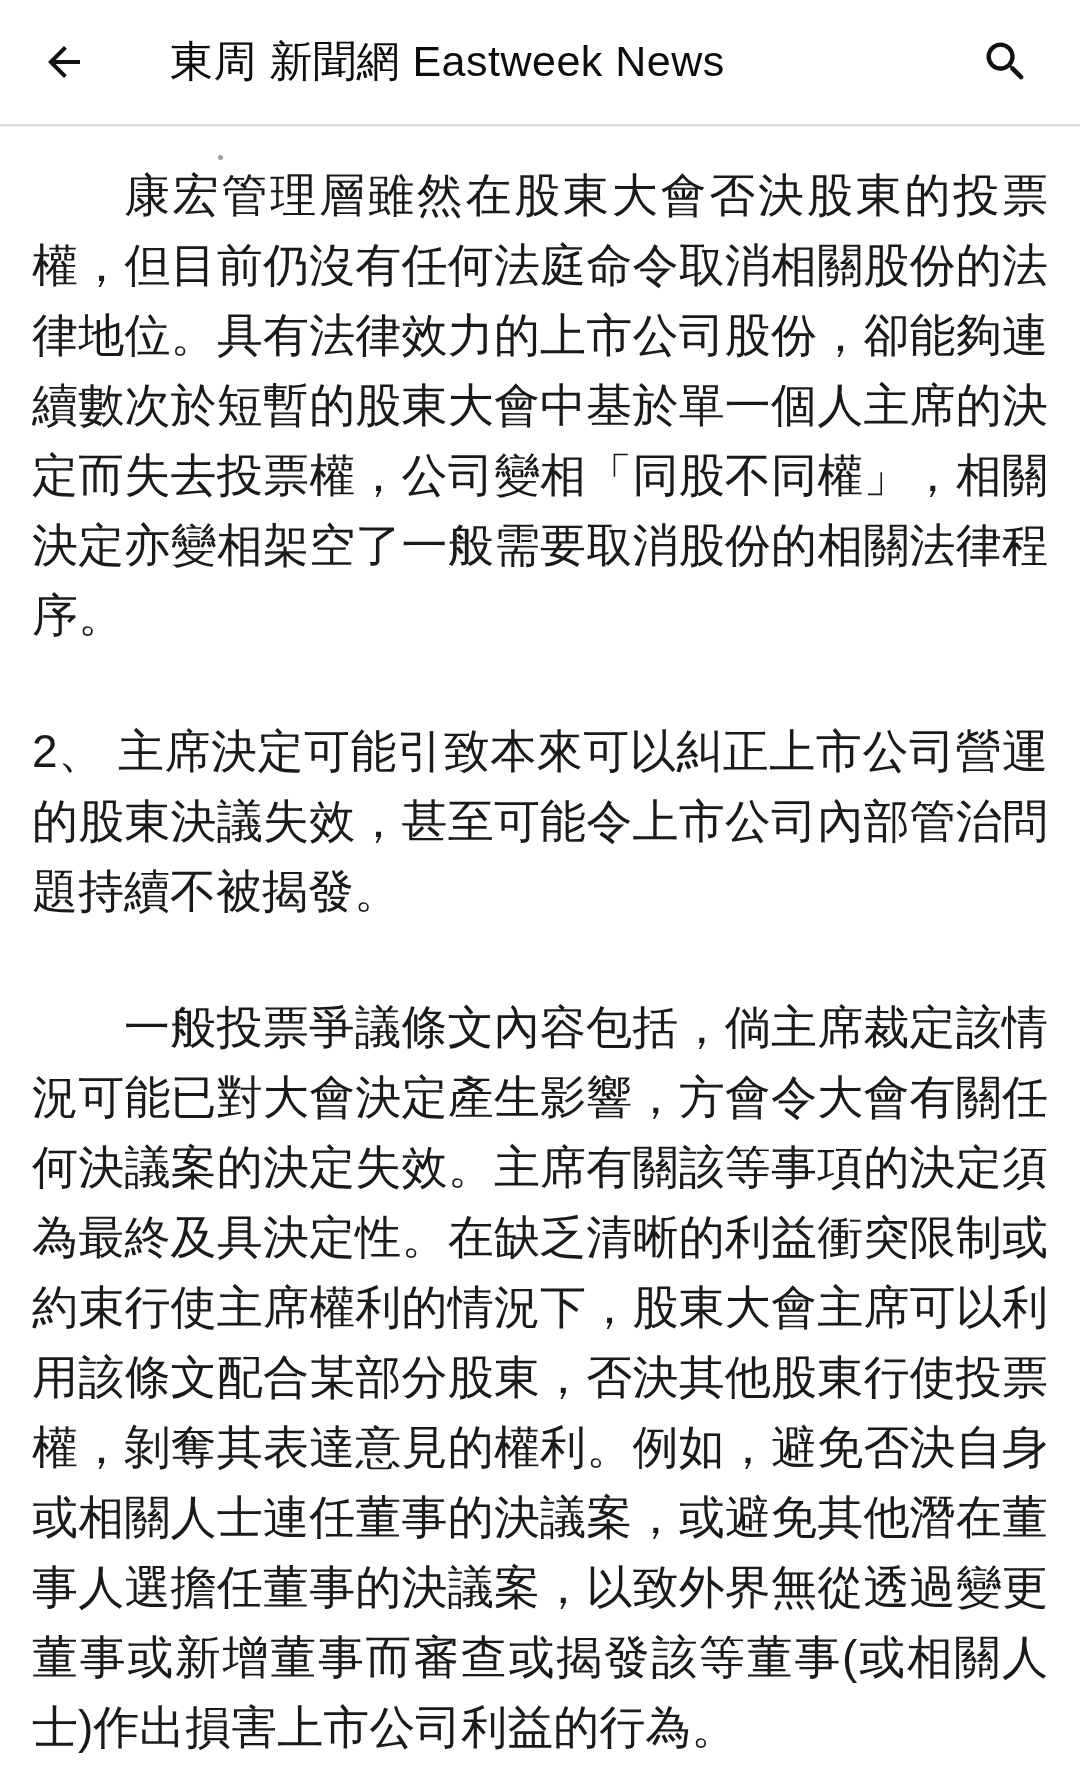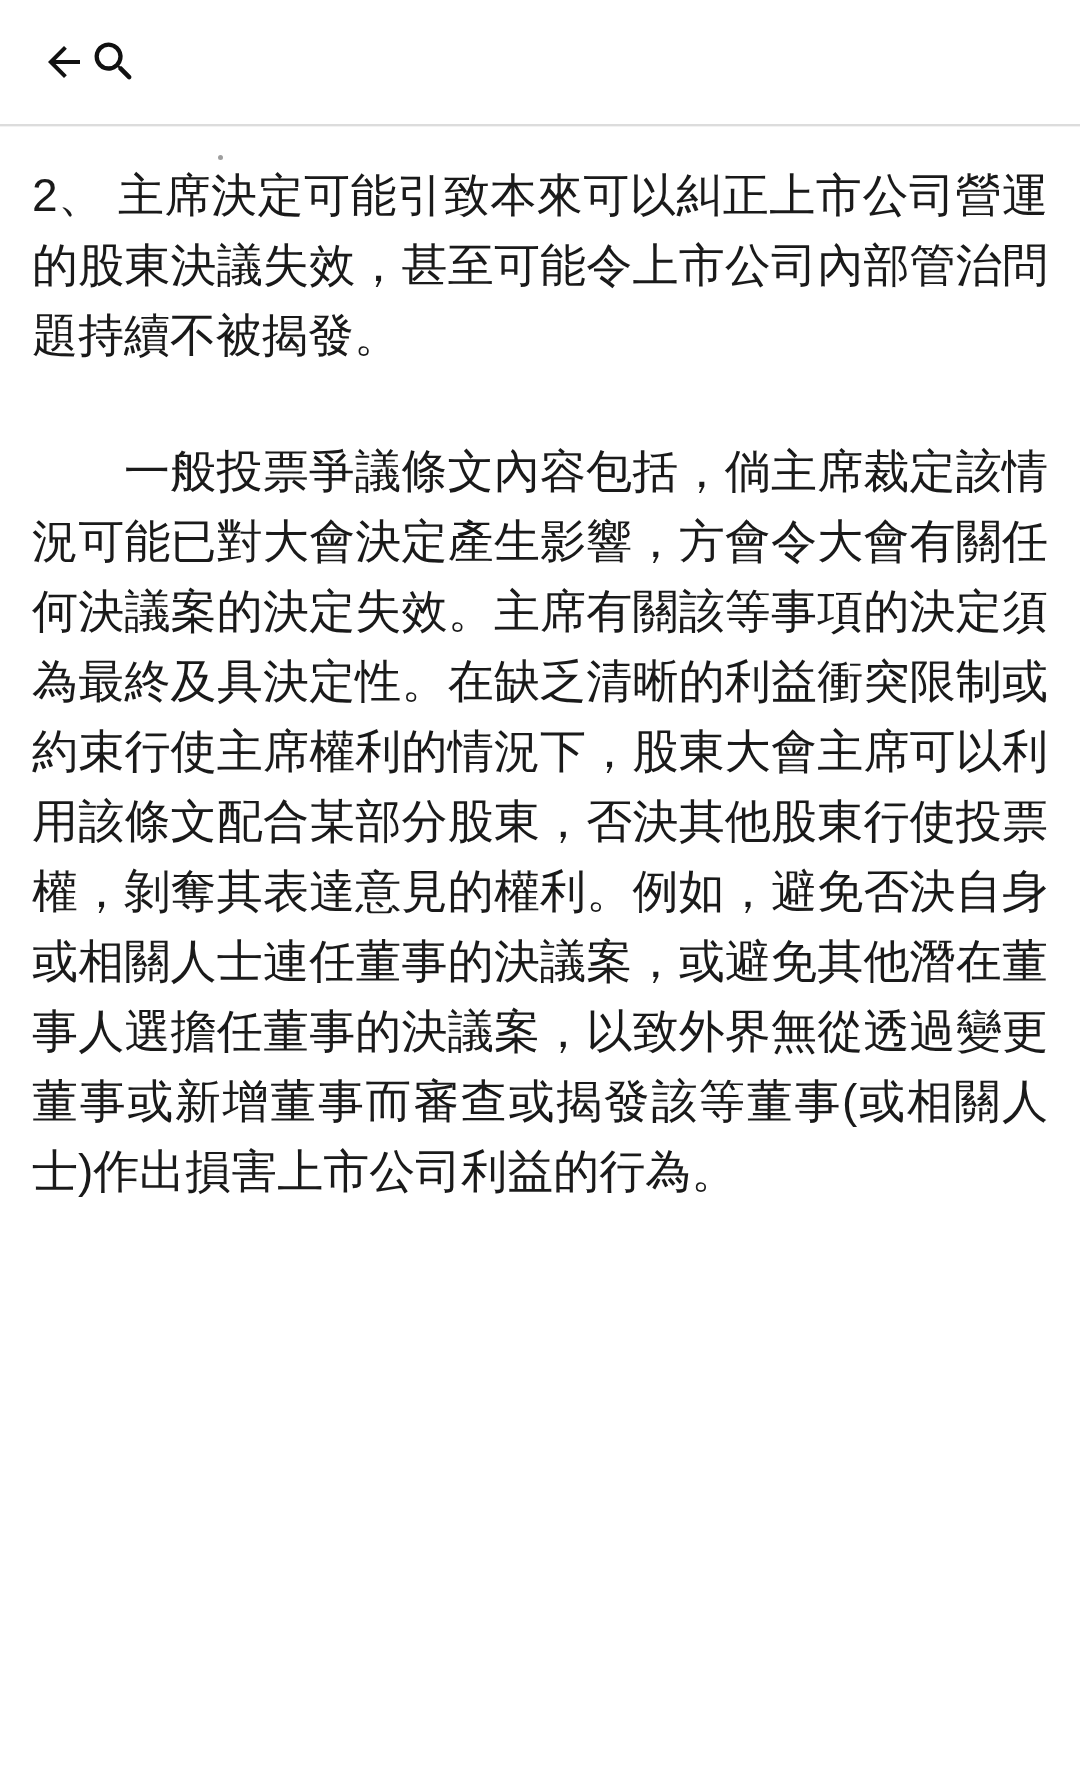--- a/index.html
+++ b/index.html
@@ -83,26 +83,28 @@
 <body>
 
 <header class="app-bar">
   <button class="icon-btn back-btn">
     <span>
       <svg viewBox="0 0 24 24" width="48" height="48" fill="#111111" aria-hidden="true">
         <path d="M20 11H7.83l5.59-5.59L12 4l-8 8 8 8 1.41-1.41L7.83 13H20v-2z"></path>
       </svg>
     </span>
   </button>
+  <div class="app-title">東周 新聞網 Eastweek News</div>
   <button class="icon-btn search-btn">
     <span>
       <svg viewBox="0 0 24 24" width="52" height="52" fill="#111111" aria-hidden="true">
         <path d="M15.5 14h-.79l-.28-.27a6.5 6.5 0 1 0-.7.7l.27.28v.79l4.25 4.24c.41.41 1.08.41 1.49 0 .41-.41.41-1.08 0-1.49L15.5 14zm-6 0A4.5 4.5 0 1 1 14 9.5 4.49 4.49 0 0 1 9.5 14z"></path>
       </svg>
     </span>
   </button>
 </header>
 
 <main class="article">
   <span class="speck"></span>
+  <p class="para indent">康宏管理層雖然在股東大會否決股東的投票權，但目前仍沒有任何法庭命令取消相關股份的法律地位。具有法律效力的上市公司股份，卻能夠連續數次於短暫的股東大會中基於單一個人主席的決定而失去投票權，公司變相「同股不同權」，相關決定亦變相架空了一般需要取消股份的相關法律程序。</p>
   <p class="para">2、 主席決定可能引致本來可以糾正上市公司營運的股東決議失效，甚至可能令上市公司內部管治問題持續不被揭發。</p>
   <p class="para indent">一般投票爭議條文內容包括，倘主席裁定該情況可能已對大會決定產生影響，方會令大會有關任何決議案的決定失效。主席有關該等事項的決定須為最終及具決定性。在缺乏清晰的利益衝突限制或約束行使主席權利的情況下，股東大會主席可以利用該條文配合某部分股東，否決其他股東行使投票權，剝奪其表達意見的權利。例如，避免否決自身或相關人士連任董事的決議案，或避免其他潛在董事人選擔任董事的決議案，以致外界無從透過變更董事或新增董事而審查或揭發該等董事(或相關人士)作出損害上市公司利益的行為。</p>
 </main>
 
 </body></html>

